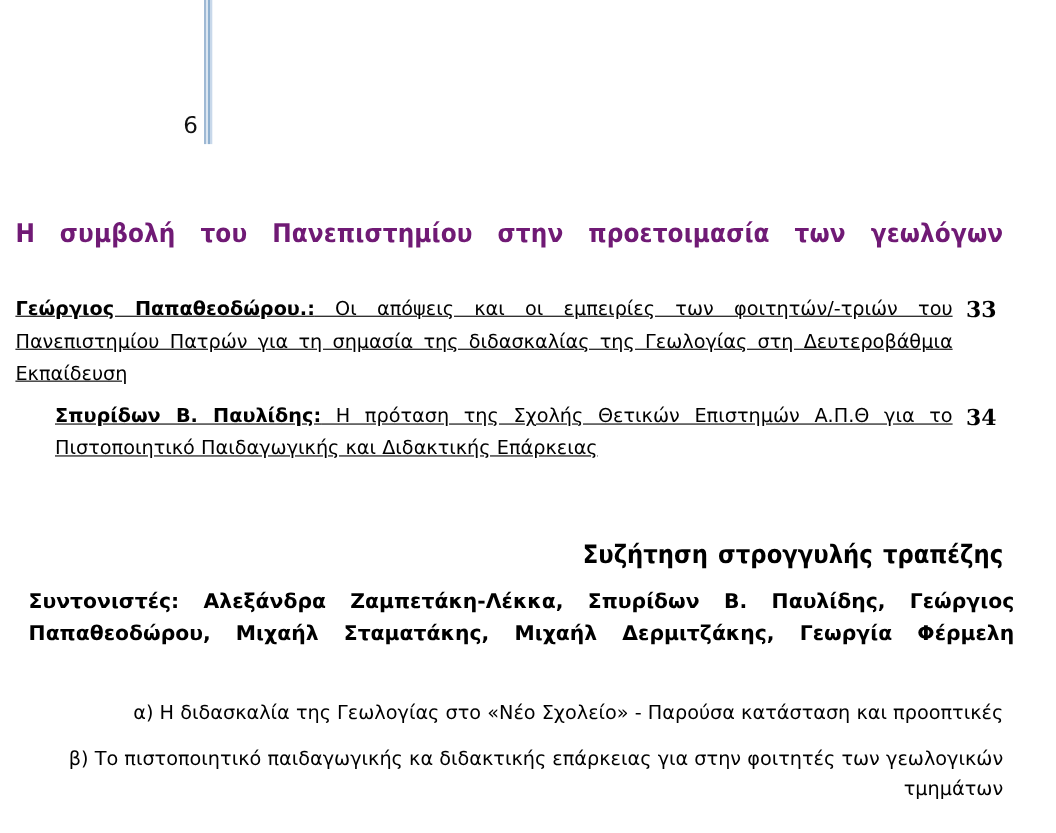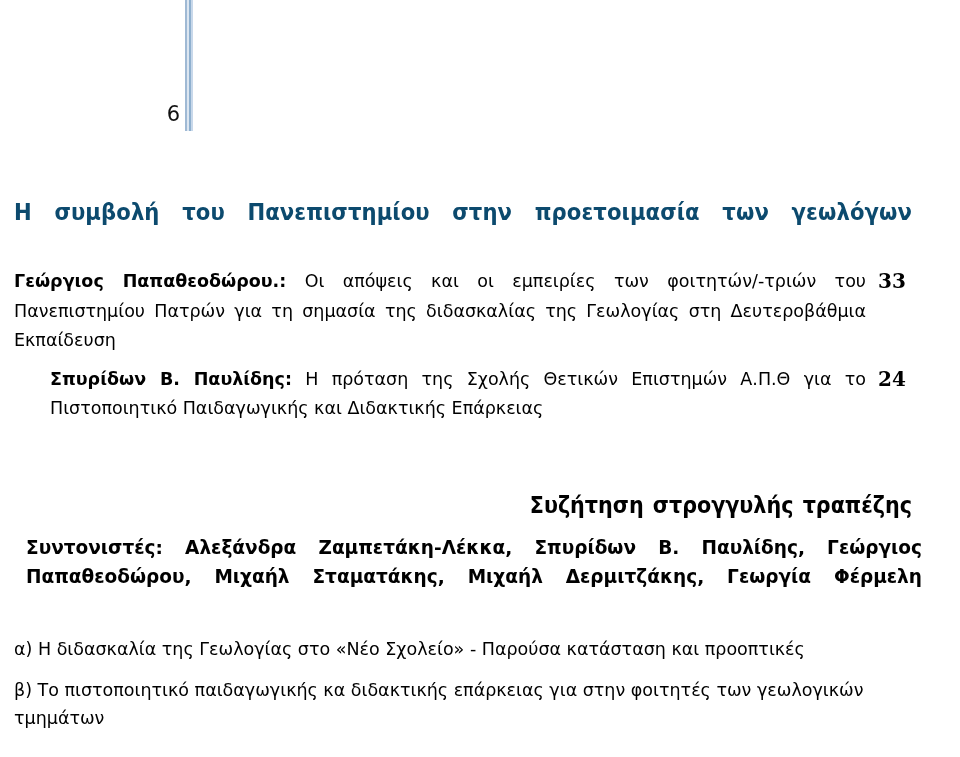--- a/index.html
+++ b/index.html
@@ -63,38 +63,39 @@
   .doc-title {
     font-family: "DejaVu Sans Condensed", "DejaVu Sans", "Liberation Sans", sans-serif;
     font-weight: bold;
     font-size: 23.5px;
     line-height: 33px;
     letter-spacing: 0.1px;
     word-spacing: 3.5px;
     text-align: justify;
     text-justify: inter-word;
     margin: 0 0 5px 0;
-    color: #0c4a6e;
+    color: #701a75;
   }
   .doc-title .line1 { display: block; text-align: justify; }
   .doc-title .line1::after {
     content: "";
     display: inline-block;
     width: 100%;
     height: 0;
   }
 
   .entry {
     font-size: 17.5px;
     line-height: 29.5px;
     text-align: justify;
     text-justify: inter-word;
     margin: 0;
     position: relative;
     padding-right: 46px;
+    text-decoration: underline;
   }
   .entry + .entry { margin-top: 9px; margin-left: 36px; }
   .entry .author {
     font-weight: bold;
   }
   .entry .pageno {
     position: absolute;
     right: 0;
     top: 0;
     width: 40px;
@@ -130,21 +131,21 @@
   .moderators::after {
     content: "";
     display: inline-block;
     width: 100%;
   }
 
   .topic {
     font-size: 17.5px;
     line-height: 28px;
     margin: 0;
-    text-align: left;
+    text-align: right;
   }
   .topic.first { margin-top: 15px; }
   .topic.second { margin-top: 13px; }
 </style>
 </head>
 <body>
 
 <div class="header-zone">
   <div class="page-rule"></div>
   <div class="page-number">6</div>
@@ -156,21 +157,21 @@
     <span class="line1">Η συμβολή του Πανεπιστημίου  στην προετοιμασία των γεωλόγων</span>
   </h1>
 
   <p class="entry">
     <span class="author">Γεώργιος Παπαθεοδώρου.:</span><span class="body"> Οι απόψεις και οι εμπειρίες των φοιτητών/-τριών του Πανεπιστημίου Πατρών για τη σημασία της διδασκαλίας της Γεωλογίας στη Δευτεροβάθμια Εκπαίδευση</span>
     <span class="pageno">33</span>
   </p>
 
   <p class="entry">
     <span class="author">Σπυρίδων Β. Παυλίδης:</span><span class="body"> Η πρόταση της Σχολής Θετικών Επιστημών Α.Π.Θ για το Πιστοποιητικό Παιδαγωγικής και Διδακτικής Επάρκειας</span>
-    <span class="pageno">24</span>
+    <span class="pageno">34</span>
   </p>
 
   <div class="section-gap"></div>
 
   <h2 class="section-title">Συζήτηση στρογγυλής  τραπέζης</h2>
 
   <p class="moderators">Συντονιστές: Αλεξάνδρα Ζαμπετάκη-Λέκκα, Σπυρίδων Β. Παυλίδης, Γεώργιος Παπαθεοδώρου, Μιχαήλ Σταματάκης, Μιχαήλ  Δερμιτζάκης, Γεωργία Φέρμελη</p>
 
   <p class="topic first">α) Η διδασκαλία της Γεωλογίας στο «Νέο Σχολείο» - Παρούσα κατάσταση και  προοπτικές</p>
 

